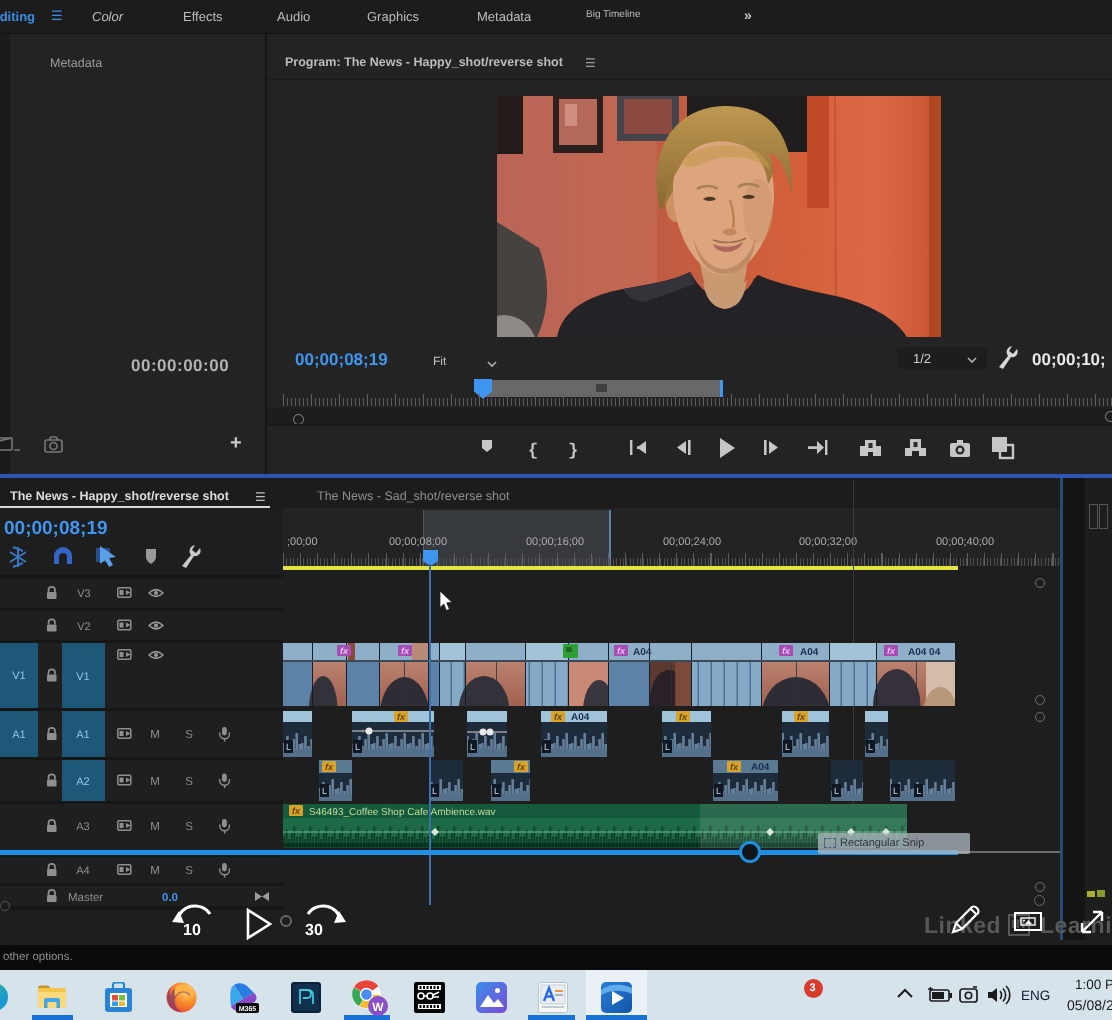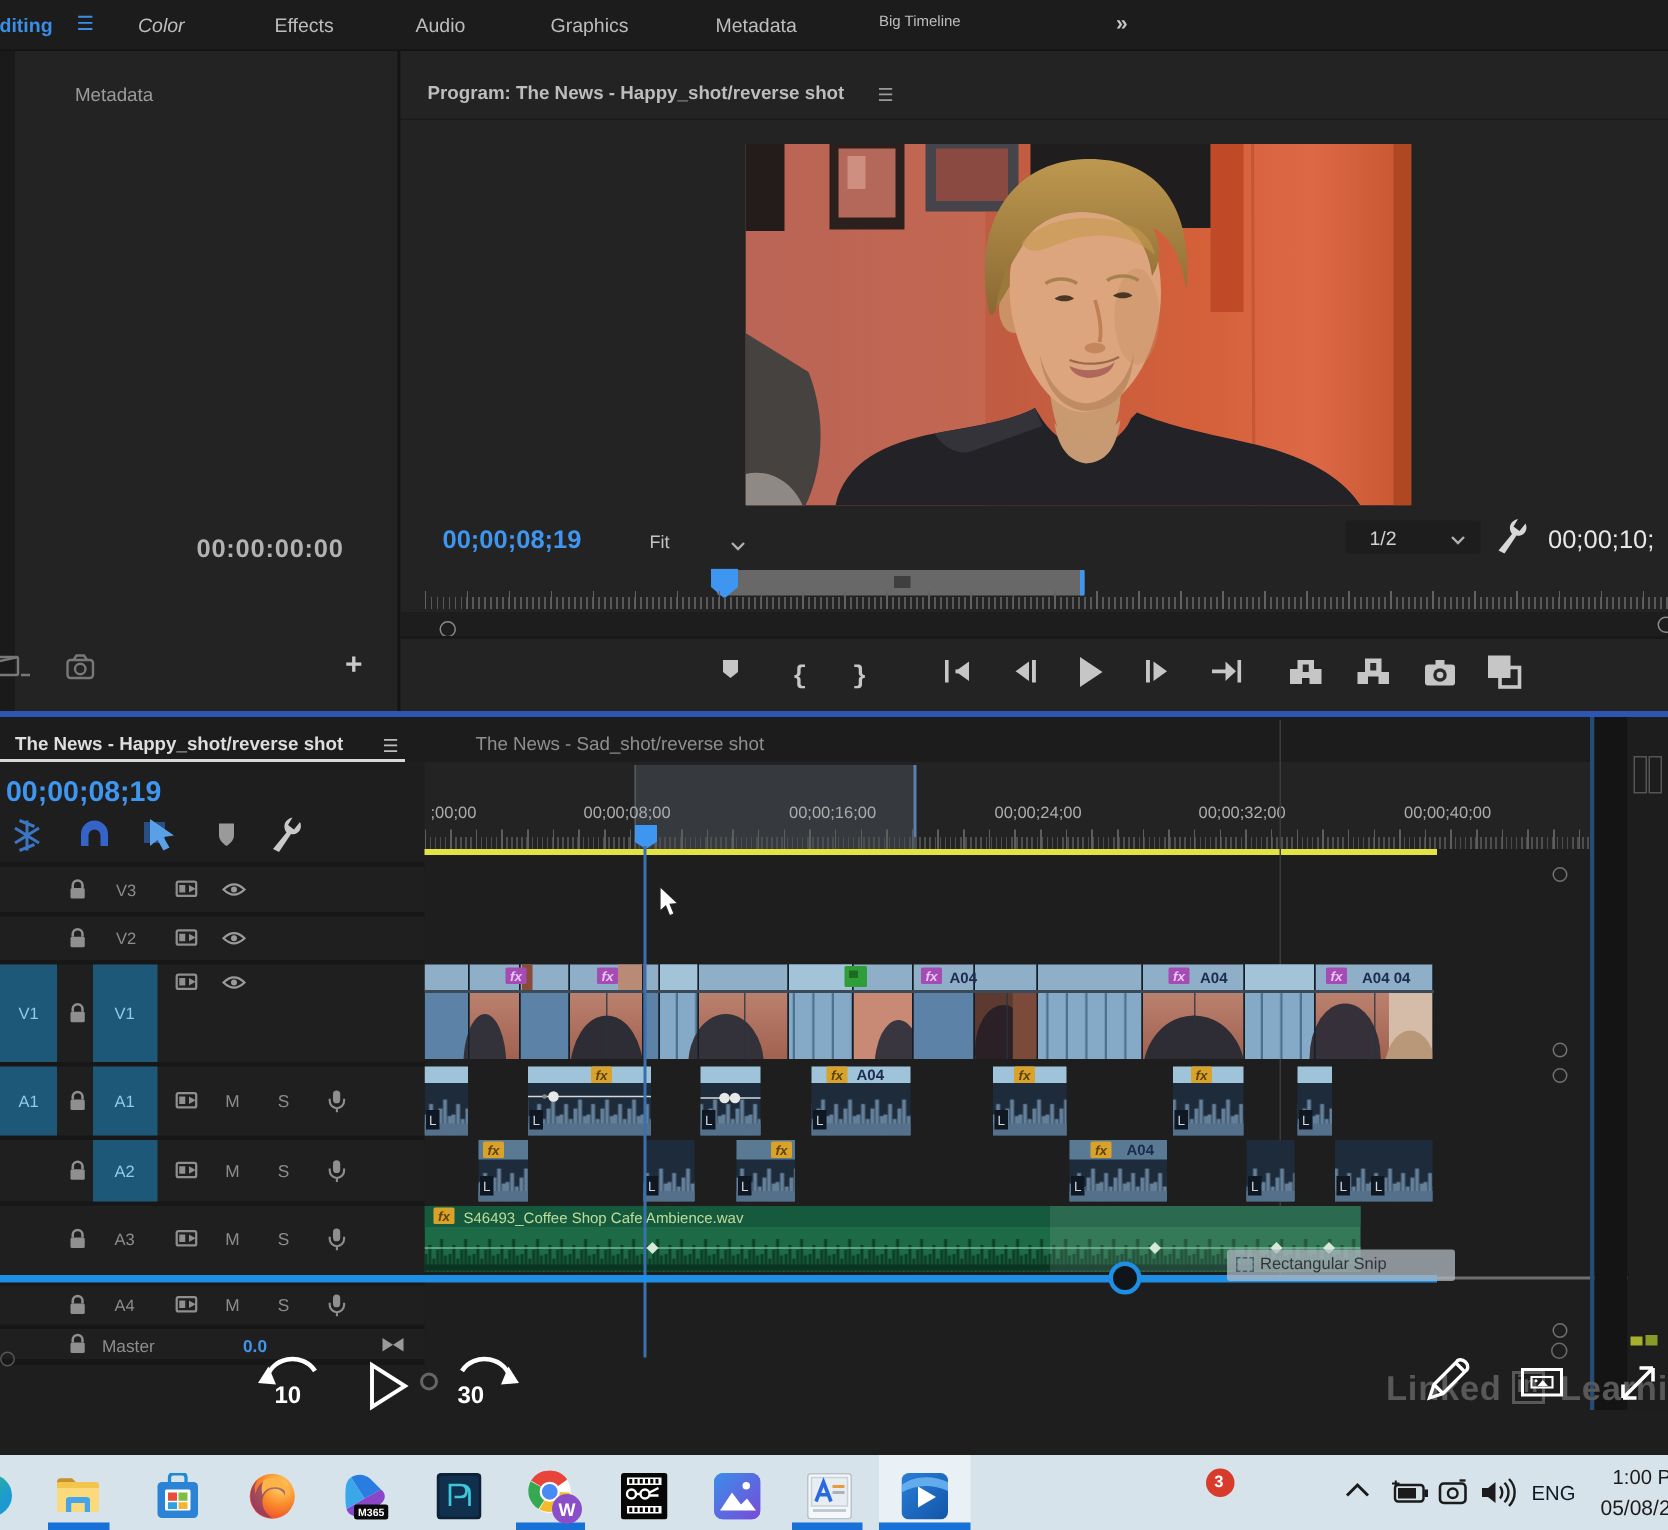--- a/index.html
+++ b/index.html
@@ -115,21 +115,21 @@
         <path d="M2,2 L6,6 L10,2" stroke="#b0b0b0" stroke-width="1.6" fill="none"></path>
       </svg>
     <div class="abs" style="left:630px;top:313px;width:90px;height:22px;background:#1d1d1d;border-radius:2px;"></div>
     <span class="txt" style="left:646px;top:317px;font-size:13px;color:#d0d0d0;">1/2</span>
     <svg class="abs" style="left:699px;top:322px;" width="12" height="8" viewBox="0 0 12 8">
         <path d="M2,2 L6,6 L10,2" stroke="#b0b0b0" stroke-width="1.6" fill="none"></path>
       </svg>
     <svg class="abs" style="left:729px;top:312px;" width="24" height="24" viewBox="0 0 24 24">
       <path d="M3,21 L12,10 C9,6 11,1 16,0 L13,5 L17,8 L21,3 C23,7 20,12 15,11 L7,23 Z" fill="#d8d8d8"></path>
     </svg>
-    <span class="txt" style="left:765px;top:316px;font-size:17px;font-weight:normal;color:#e8e8e8;">00;00;10;</span>
+    <span class="txt" style="left:765px;top:316px;font-size:17px;font-weight:bold;color:#e8e8e8;">00;00;10;</span>
 
     <div class="abs" style="left:211px;top:346px;width:245px;height:17px;background:#686868;border-radius:2px;"></div>
     <div class="abs" style="left:329px;top:350px;width:11px;height:8px;background:#3f3f3f;"></div>
     <div class="abs" style="left:453px;top:346px;width:3px;height:17px;background:#3f96f0;"></div>
     <div class="abs" style="left:207px;top:345px;width:18px;height:20px;background:#3f96f0;clip-path:polygon(0 0,100% 0,100% 62%,50% 100%,0 62%);"></div>
     <div class="abs" style="left:16px;top:364px;width:829px;height:8px;background:repeating-linear-gradient(90deg,#585858 0 1px,transparent 1px 4px);"></div>
     <div class="abs" style="left:16px;top:360px;width:829px;height:12px;background:repeating-linear-gradient(90deg,#626262 0 1px,transparent 1px 28px);"></div>
     <div class="abs" style="left:0;top:374px;width:845px;height:16px;background:#1d1d1d;"></div>
     <div class="abs" style="left:26px;top:380px;width:11px;height:11px;border:1.5px solid #8a8a8a;border-radius:50%;box-sizing:border-box;"></div>
     <div class="abs" style="left:838px;top:377px;width:11px;height:11px;border:1.5px solid #8a8a8a;border-radius:50%;box-sizing:border-box;"></div>
@@ -598,20 +598,23 @@
       <rect x="1" y="1" width="26" height="17" fill="none" stroke="#fff" stroke-width="2"></rect>
       <rect x="7" y="6" width="14" height="7" fill="none" stroke="#fff" stroke-width="1.4"></rect>
       <circle cx="10" cy="8.5" r="1" fill="#fff"></circle>
         <path d="M11,12 L14.5,8 L18,12 Z" fill="#fff"></path>
     </svg>
     <svg class="abs" style="z-index:6;left:1078px;top:434px;" width="28" height="28" viewBox="0 0 28 28">
       <path d="M4,24 L24,4 M4,24 L4,15 M4,24 L13,24 M24,4 L15,4 M24,4 L24,13" fill="none" stroke="#fff" stroke-width="2.4"></path>
     </svg>
   </div>
 
+  <div class="abs" style="left:0;top:945px;width:1112px;height:25px;background:#0b0b0b;">
+    <span class="txt" style="left:3px;top:6px;font-size:11.5px;color:#8f8f8f;">other options.</span>
+  </div>
 
   <div class="abs" id="taskbar" style="left:0;top:970px;width:1112px;height:50px;background:#d7e3ea;">
 
     <div class="abs" style="left:586px;top:0;width:61px;height:45px;background:#e9f1f6;"></div>
 
     <div class="abs" style="left:32px;top:45px;width:41px;height:5px;background:#1771d6;"></div>
     <div class="abs" style="left:344px;top:45px;width:46px;height:5px;background:#1771d6;"></div>
     <div class="abs" style="left:528px;top:45px;width:47px;height:5px;background:#1771d6;"></div>
     <div class="abs" style="left:586px;top:45px;width:61px;height:5px;background:#1771d6;"></div>
 

